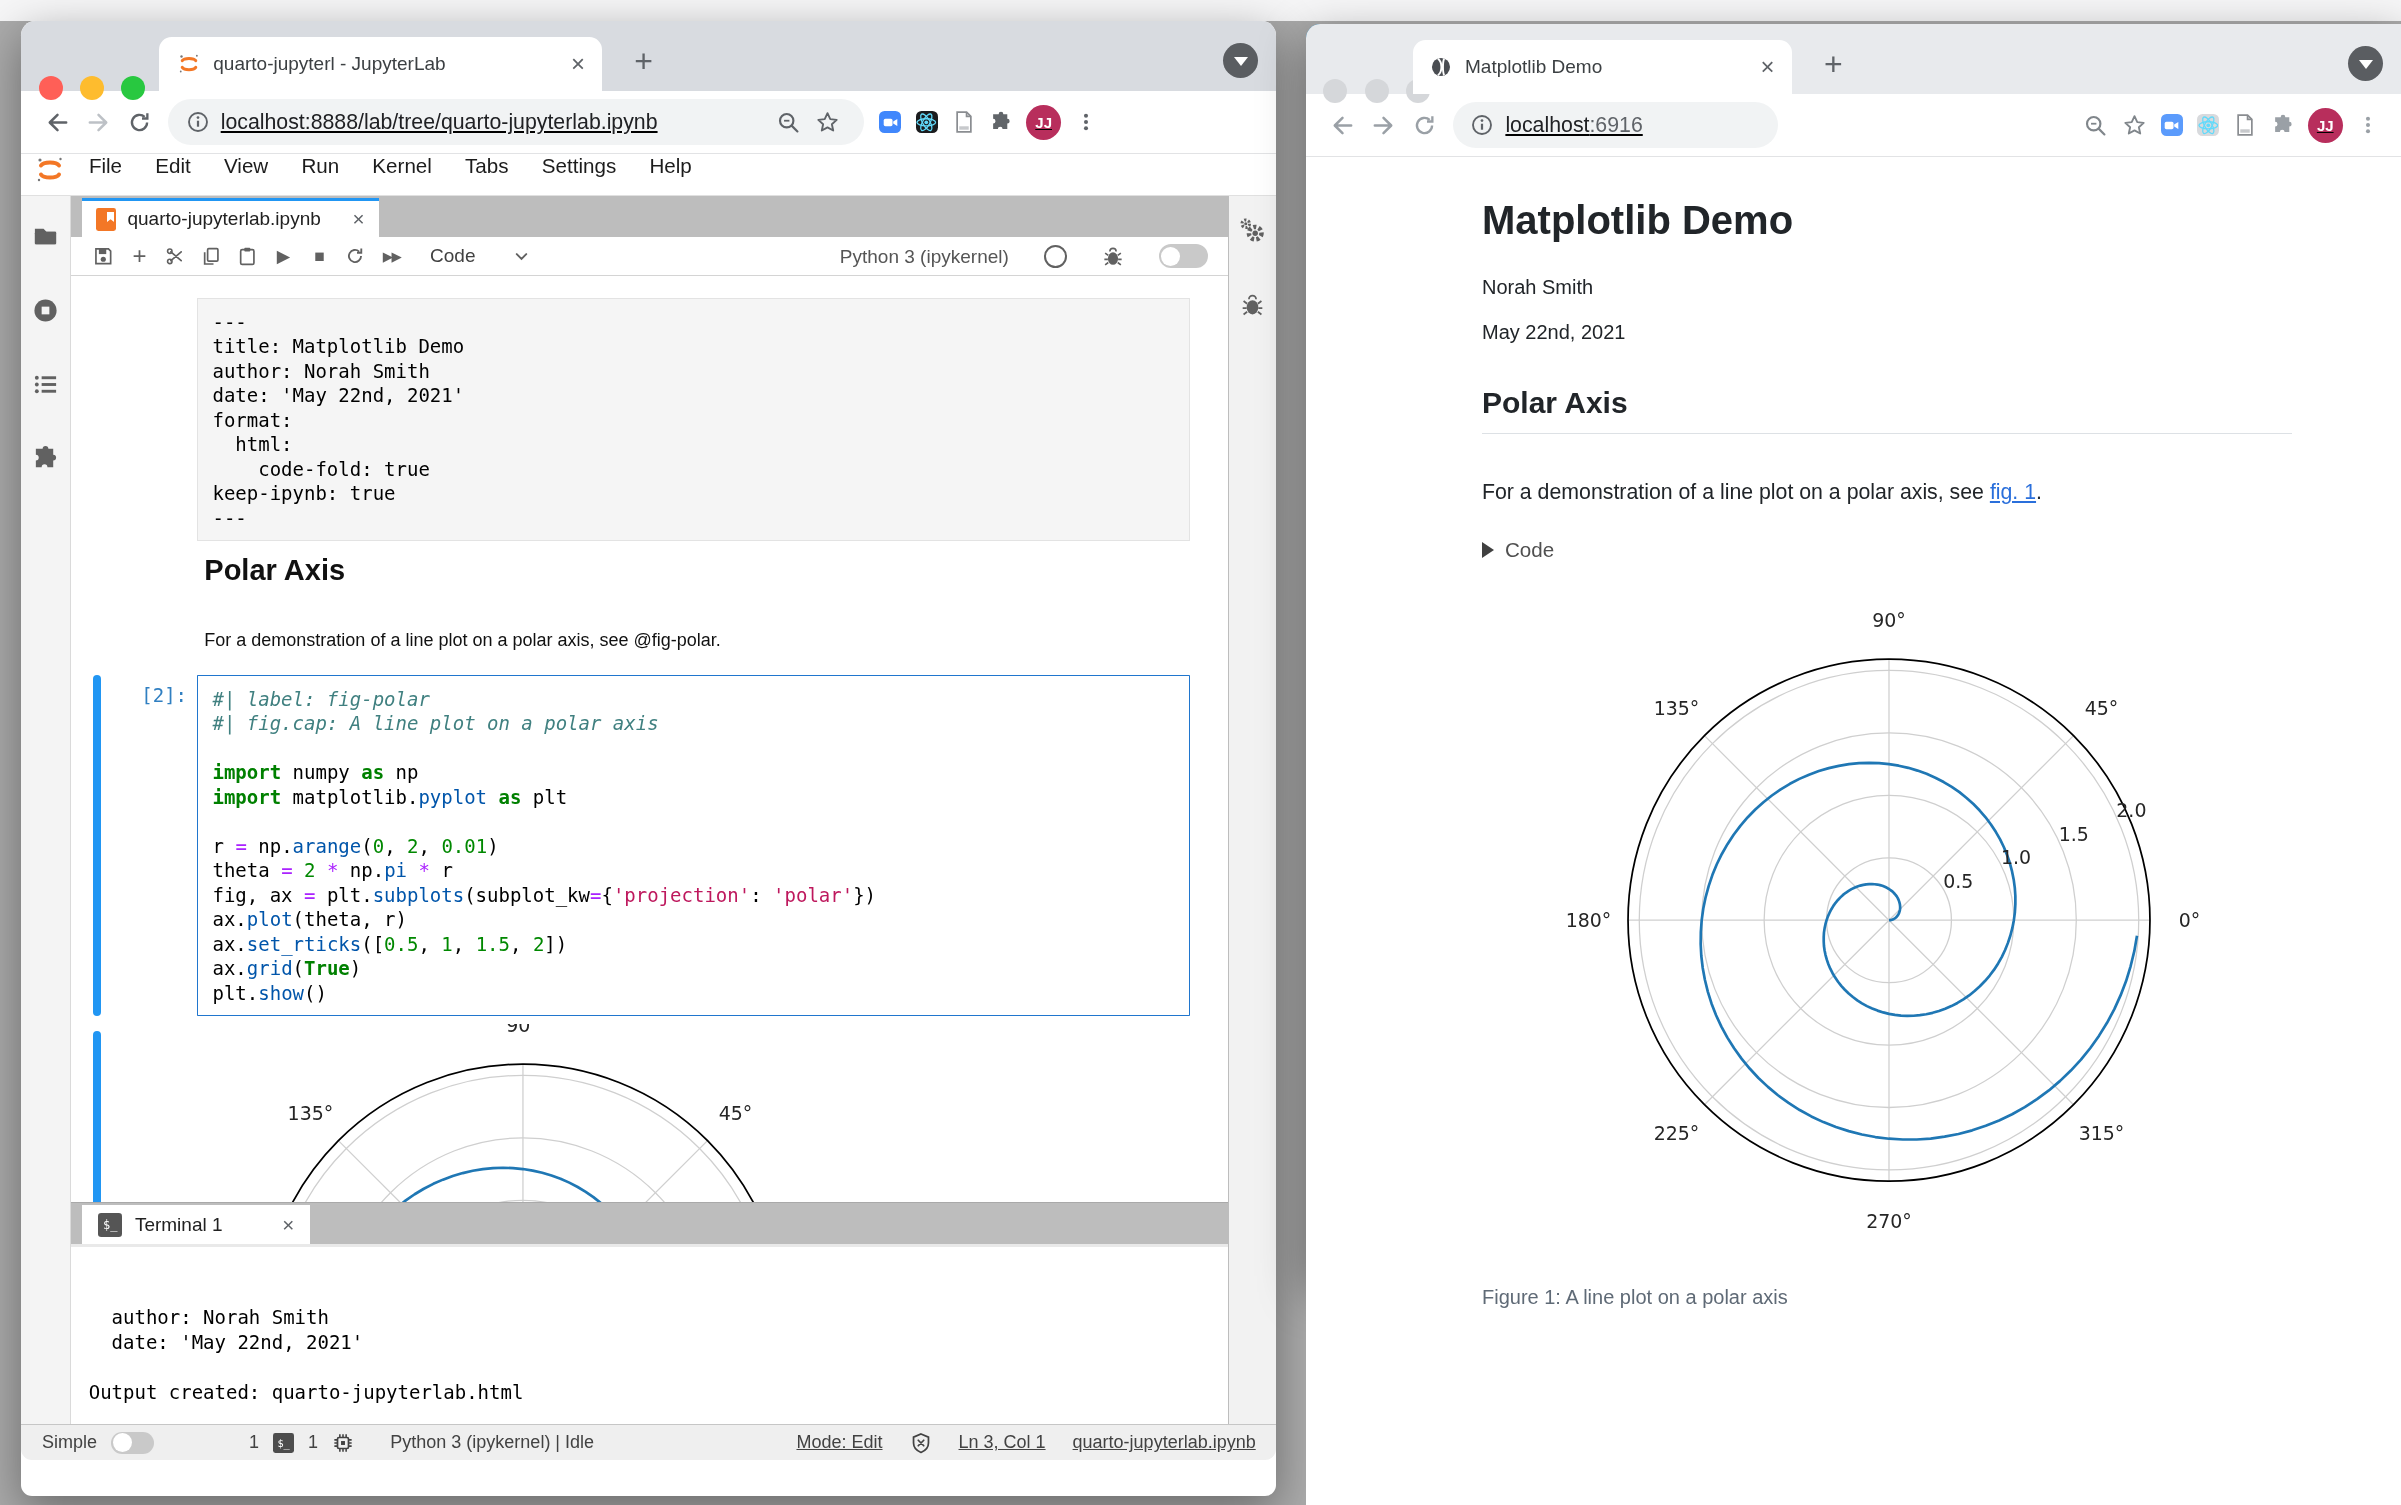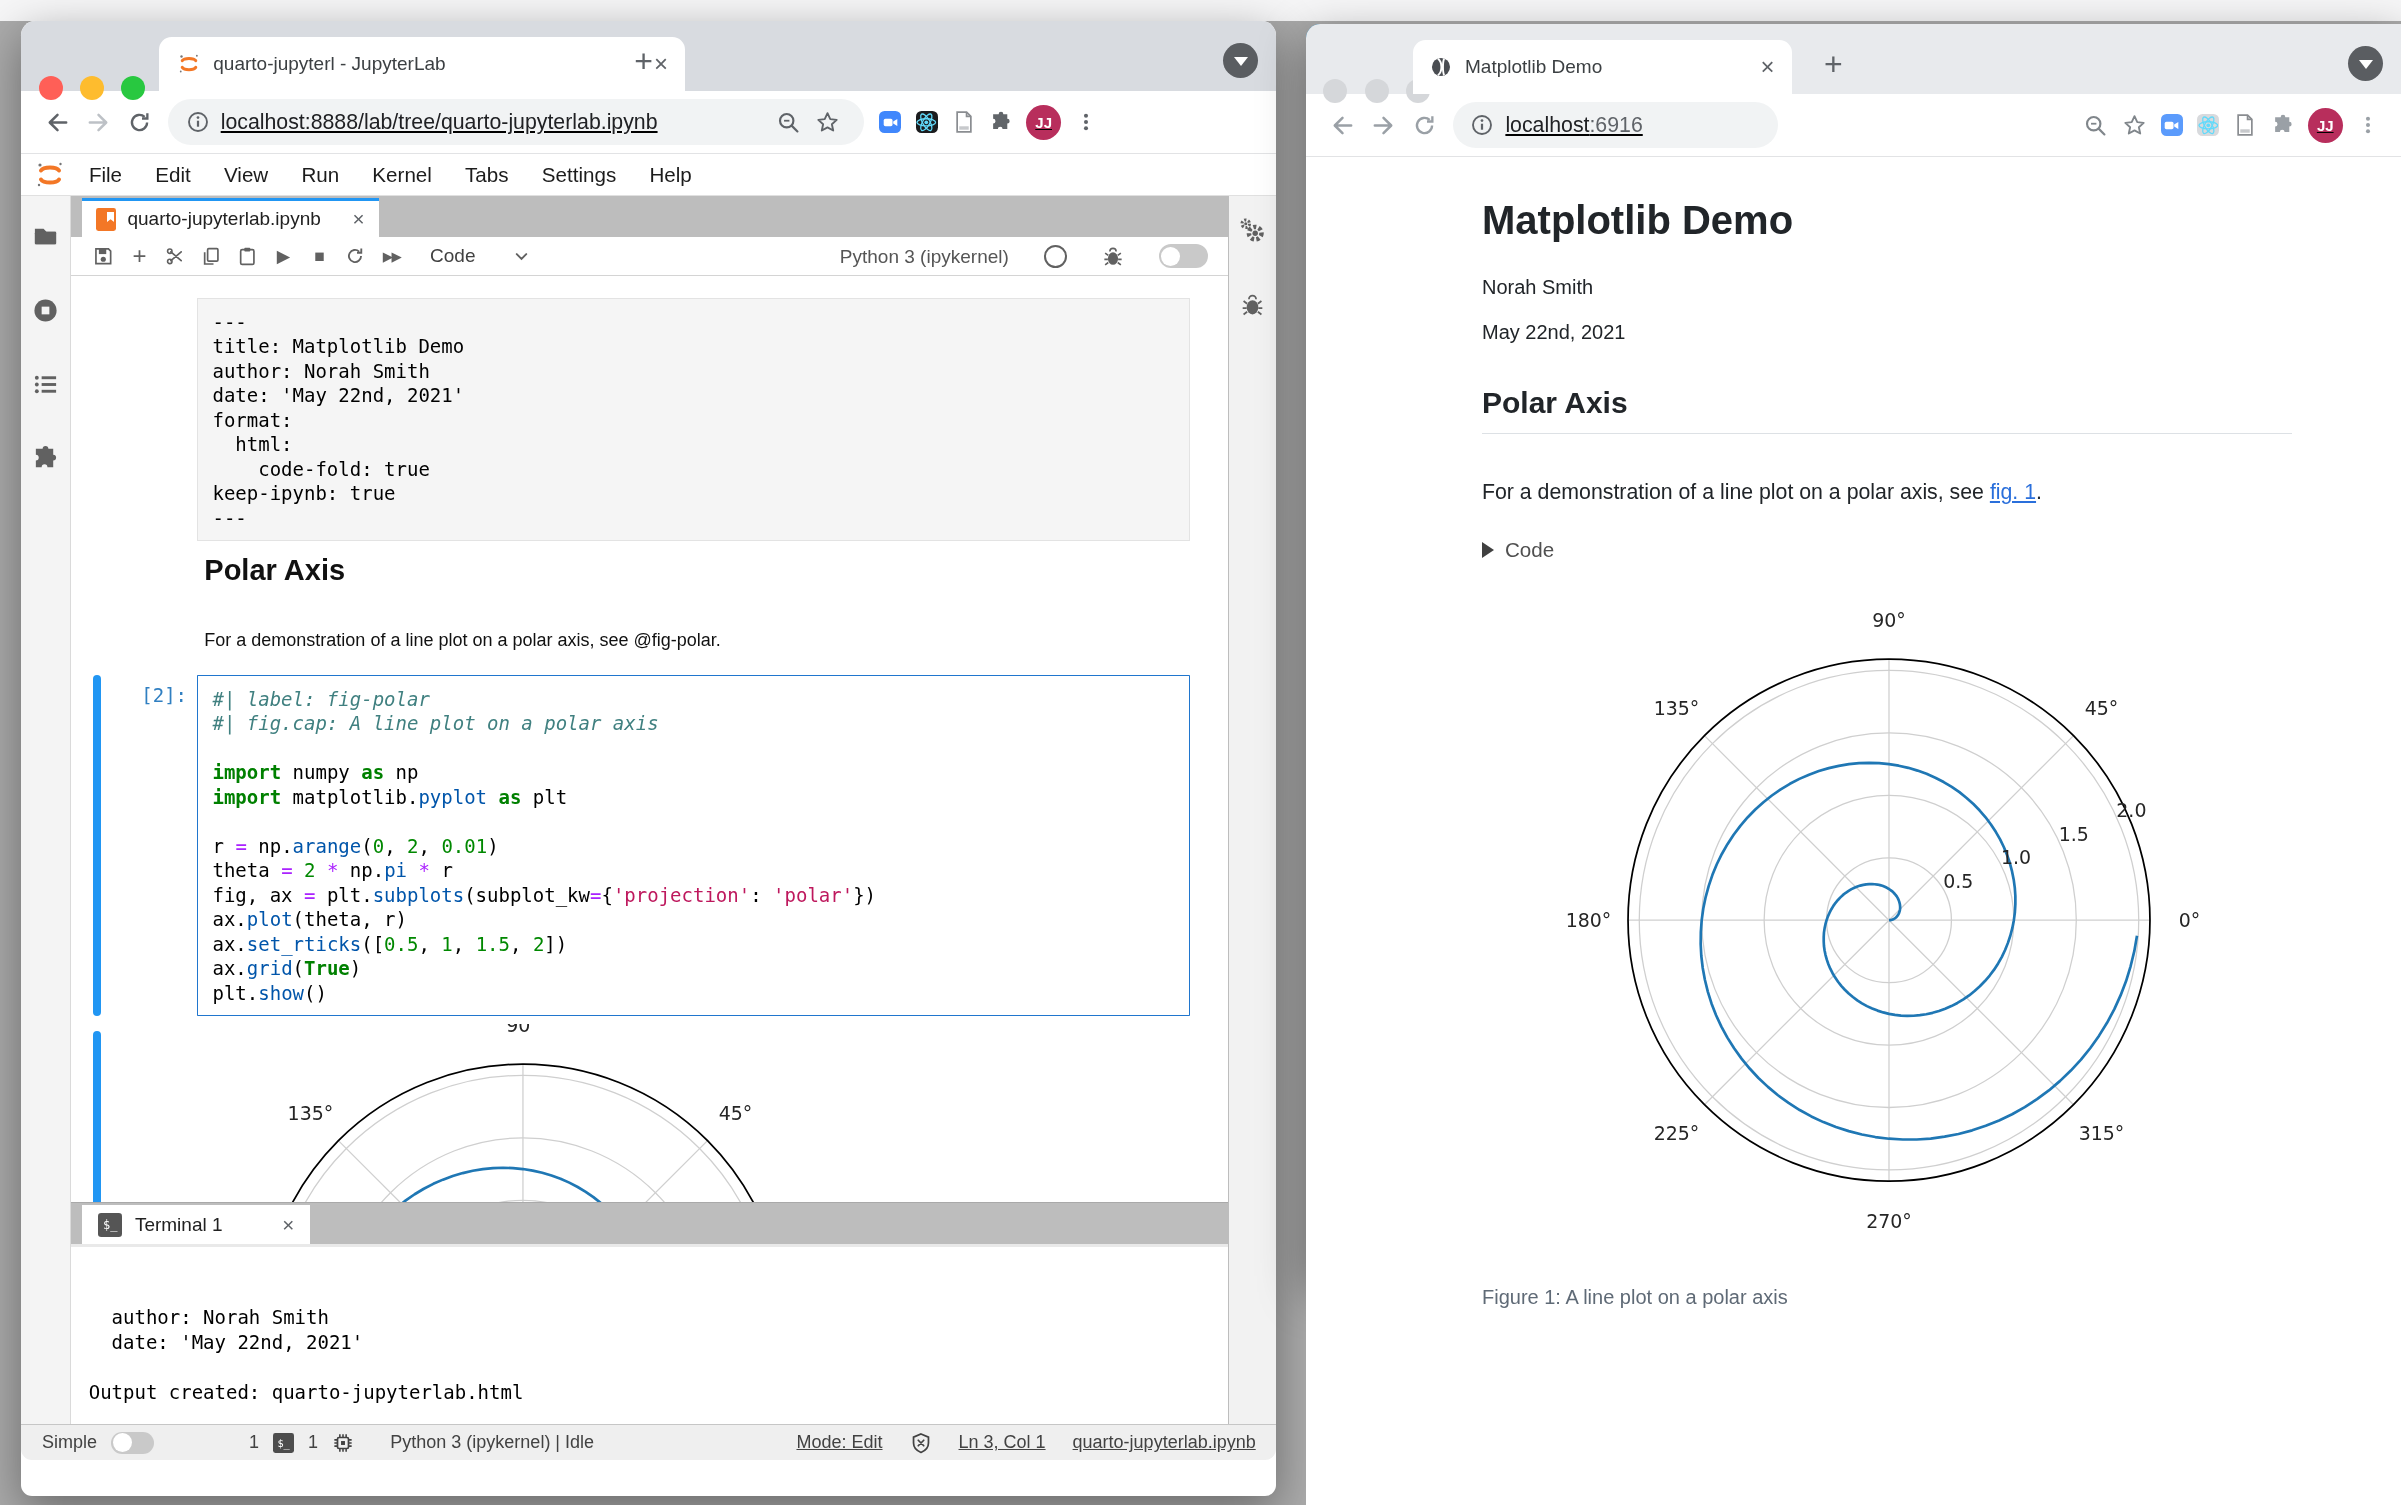--- a/index.html
+++ b/index.html
@@ -22,21 +22,21 @@
   .navbar{height:63px;background:#fff;display:flex;align-items:center;padding:0 16px;box-sizing:border-box;border-bottom:0.8px solid #e2e3e5;text-decoration:underline;}
   .navic{flex:0 0 auto;display:flex;align-items:center;justify-content:center;width:41px;height:41px;}
   .pill{height:46px;background:#f1f3f4;border-radius:23px;display:flex;align-items:center;padding:0 17.4px;box-sizing:border-box;margin:0 8px;}
   .urltext{font-size:21.3px;color:#202124;white-space:nowrap;margin-left:11px;}
   .urlgray{color:#5f6368;}
   .avatar{width:35px;height:35px;border-radius:50%;background:#b82e5c;color:#fff;display:flex;align-items:center;justify-content:center;font-size:15px;font-weight:bold;}
   .extic{margin:0 7.1px;flex:0 0 auto;display:flex;align-items:center;justify-content:center;}
   .appframe{width:22px;height:22px;border-radius:5.5px;display:flex;align-items:center;justify-content:center;}
   
   .jl{position:relative;background:#fff;}
-  .jl-menubar{height:41px;background:#fff;border-bottom:0.8px solid #e0e0e0;display:flex;align-items:center;padding:0 8px;}
+  .jl-menubar{height:41px;background:#fff;border-bottom:0.8px solid #e0e0e0;display:flex;padding:0 8px;}
   .jl-menu-item{font-size:20.6px;color:#1c1c1c;padding:0 16.6px;}
   .jl-body{display:flex;}
   .jl-activity{width:49px;background:#f4f4f4;border-right:0.8px solid #dadada;display:flex;flex-direction:column;align-items:center;padding-top:27px;gap:47px;}
   .jl-center{flex:1;display:flex;flex-direction:column;min-width:0;background:#fff;}
   .jl-strip{width:47px;background:#f2f2f2;border-left:0.8px solid #bdbdbd;display:flex;flex-direction:column;align-items:center;padding-top:20.6px;gap:49px;}
   .docktabs{height:41px;background:#bdbdbd;display:flex;align-items:flex-end;}
   .docktab{height:39px;background:#fff;border-top:3.2px solid #2196f3;display:flex;align-items:center;padding:0 14.2px;margin-left:11px;box-sizing:border-box;}
   .docktab-label{font-size:19px;color:#212121;margin:0 11px;white-space:nowrap;}
   .nbicon{width:20px;height:23px;background:#f37726;position:relative;border-radius:2.4px;}
   .nbicon:after{content:"";position:absolute;right:2.4px;top:4px;width:7.1px;height:10.3px;background:#fff;clip-path:polygon(0 0,100% 0,100% 100%,50% 72%,0 100%);}
@@ -215,21 +215,21 @@
 <div id="screen">
   <div id="topstrip"></div>
 
   <div class="win" style="left:21.3px;top:21.3px;width:1255px;height:1475px;border-radius:14.2px 14.2px 11px 11px;background:#fff;">
     <div class="tabstrip ts-left">
       <div class="tlights">
         <div class="tl" style="background:#ff5f57;"></div>
         <div class="tl" style="background:#febc2e;"></div>
         <div class="tl" style="background:#28c840;"></div>
       </div>
-      <div class="btab" style="left:138px;width:526px;">
+      <div class="btab" style="left:138px;width:443px;">
         <svg class="icsvg" width="24" height="24" viewBox="0 0 30 30">
             <use href="#i-jupyter"></use>
           </svg>
         <span class="btab-title">quarto-jupyterl - JupyterLab</span>
         <span class="tabclose">×</span>
       </div>
       <div class="newtab" style="left:613px;">+</div>
       <div class="tabsearch" style="left:1202px;">
           <div class="tri"></div>
         </div>

